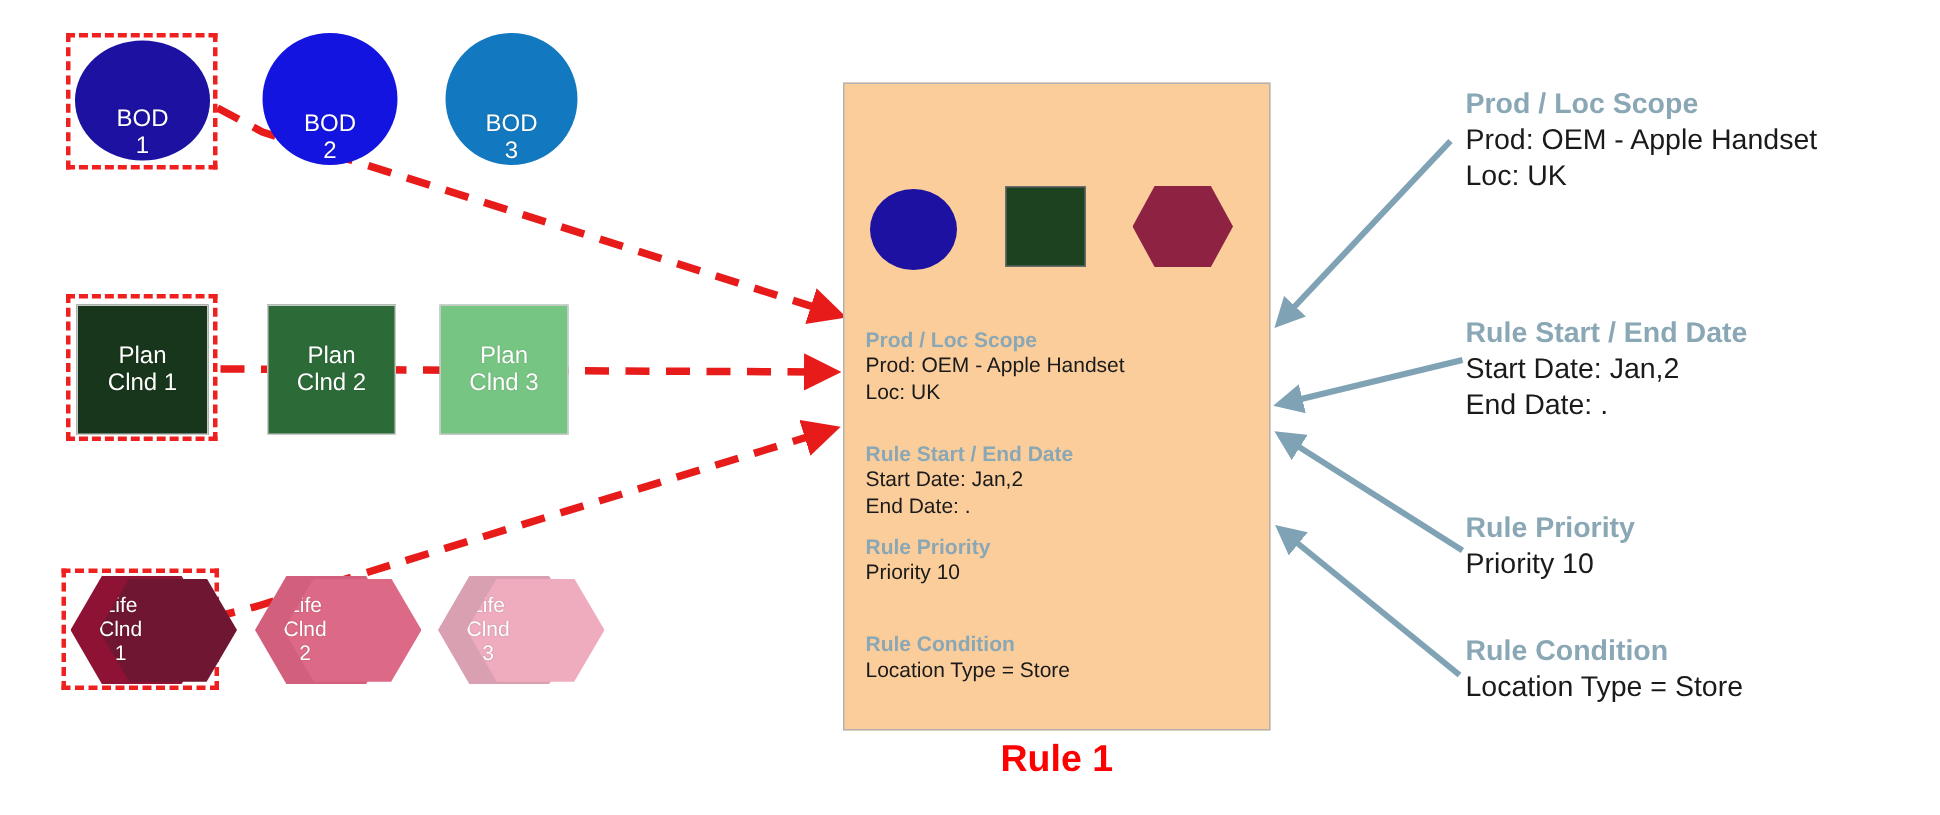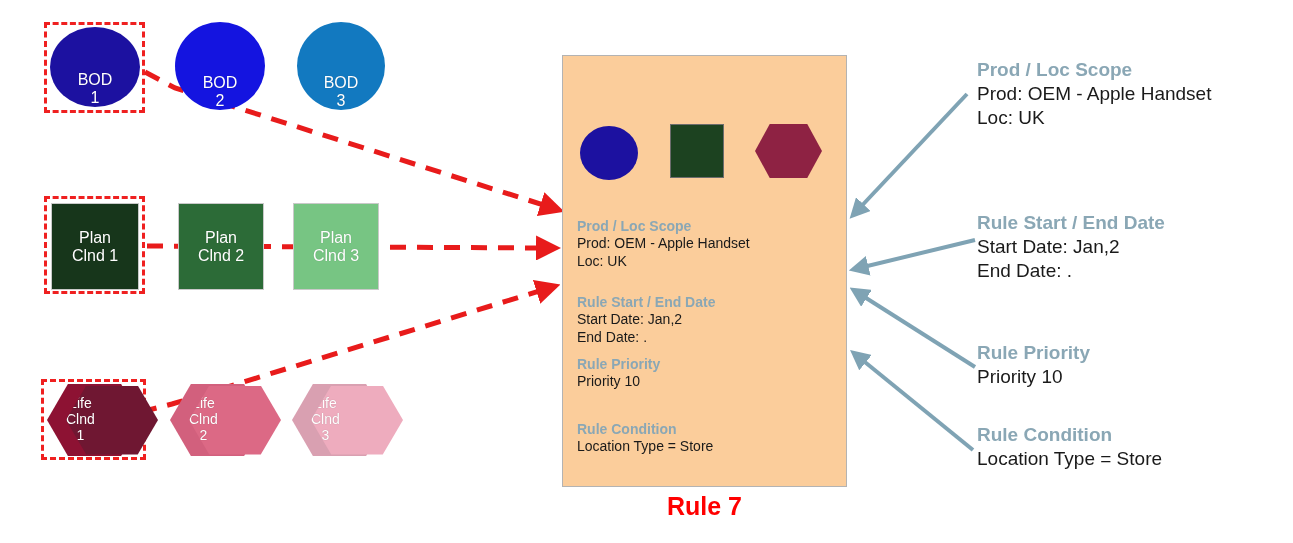--- a/index.html
+++ b/index.html
@@ -218,21 +218,21 @@
       <div class="sec-head">Rule Priority</div>
       <div class="sec-body">Priority 10</div>
     </div>
 
     <div class="abs" style="left:14px; top:365px;">
       <div class="sec-head">Rule Condition</div>
       <div class="sec-body">Location Type = Store</div>
     </div>
   </div>
 
-  <div class="abs" id="rule-title" style="left:562px; top:492px;">Rule 7</div>
+  <div class="abs" id="rule-title" style="left:562px; top:492px;">Rule 1</div>
 
   <svg id="bluearrows" viewBox="0 0 1293 543">
     <defs>
       <marker id="bluehead" markerWidth="5" markerHeight="5" refX="3.4" refY="2.5" orient="auto" markerUnits="strokeWidth">
         <path d="M0,0 L5,2.5 L0,5 z" fill="#7fa3b4"></path>
       </marker>
     </defs>
     <path d="M967,94 L854,214" fill="none" stroke="#7fa3b4" stroke-width="4" marker-end="url(#bluehead)"></path>
     <path d="M975,240 L855,269" fill="none" stroke="#7fa3b4" stroke-width="4" marker-end="url(#bluehead)"></path>
     <path d="M975,367 L855,291" fill="none" stroke="#7fa3b4" stroke-width="4" marker-end="url(#bluehead)"></path>

